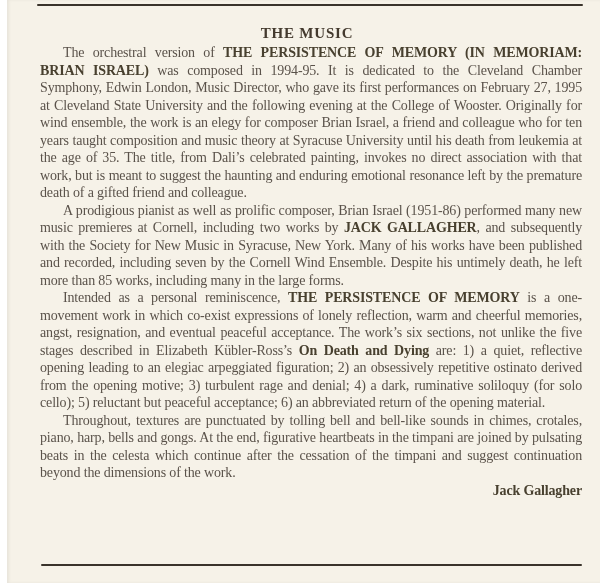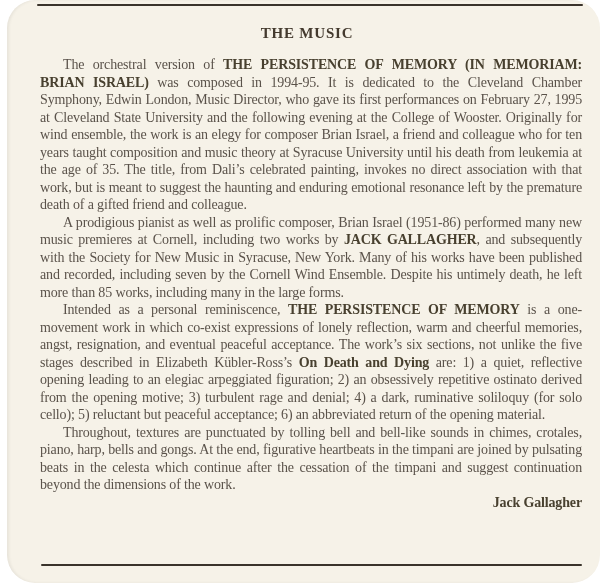--- a/index.html
+++ b/index.html
@@ -14,36 +14,35 @@
   html,body{margin:0;padding:0;}
   body{
     width:600px;height:583px;position:relative;overflow:hidden;
     background:var(--edge);
     font-family:"Liberation Serif","DejaVu Serif",serif;
   }
   .page{
     position:absolute;left:7px;top:0;right:0;bottom:0;
     background:var(--bg);
     box-shadow:inset 2px 0 3px rgba(0,0,0,0.06);
-    border-radius:28px;
   }
   .rule{
     position:absolute;height:2px;background:var(--rule);
     border-radius:1px;
   }
   .rule-top{left:30px;top:4px;width:546px;}
   .rule-bottom{left:34px;top:564px;width:541px;}
   .heading{
     position:absolute;left:0;top:25px;width:600px;
     text-align:center;
     font-size:15px;font-weight:bold;letter-spacing:0.8px;
     color:var(--heading-text);
   }
   .content{
-    position:absolute;left:33px;top:56px;width:542px;
+    position:absolute;left:33px;top:44px;width:542px;
     font-size:14px;line-height:17.5px;letter-spacing:-0.15px;
     text-align:justify;
     color:var(--body-text);
   }
   .content p{margin:0;text-indent:23px;}
   .run-b{font-weight:bold;color:var(--bold-text);}
   .run-i{}
   .signature{
     text-align:right;text-indent:0;
     font-weight:bold;color:var(--bold-text);

